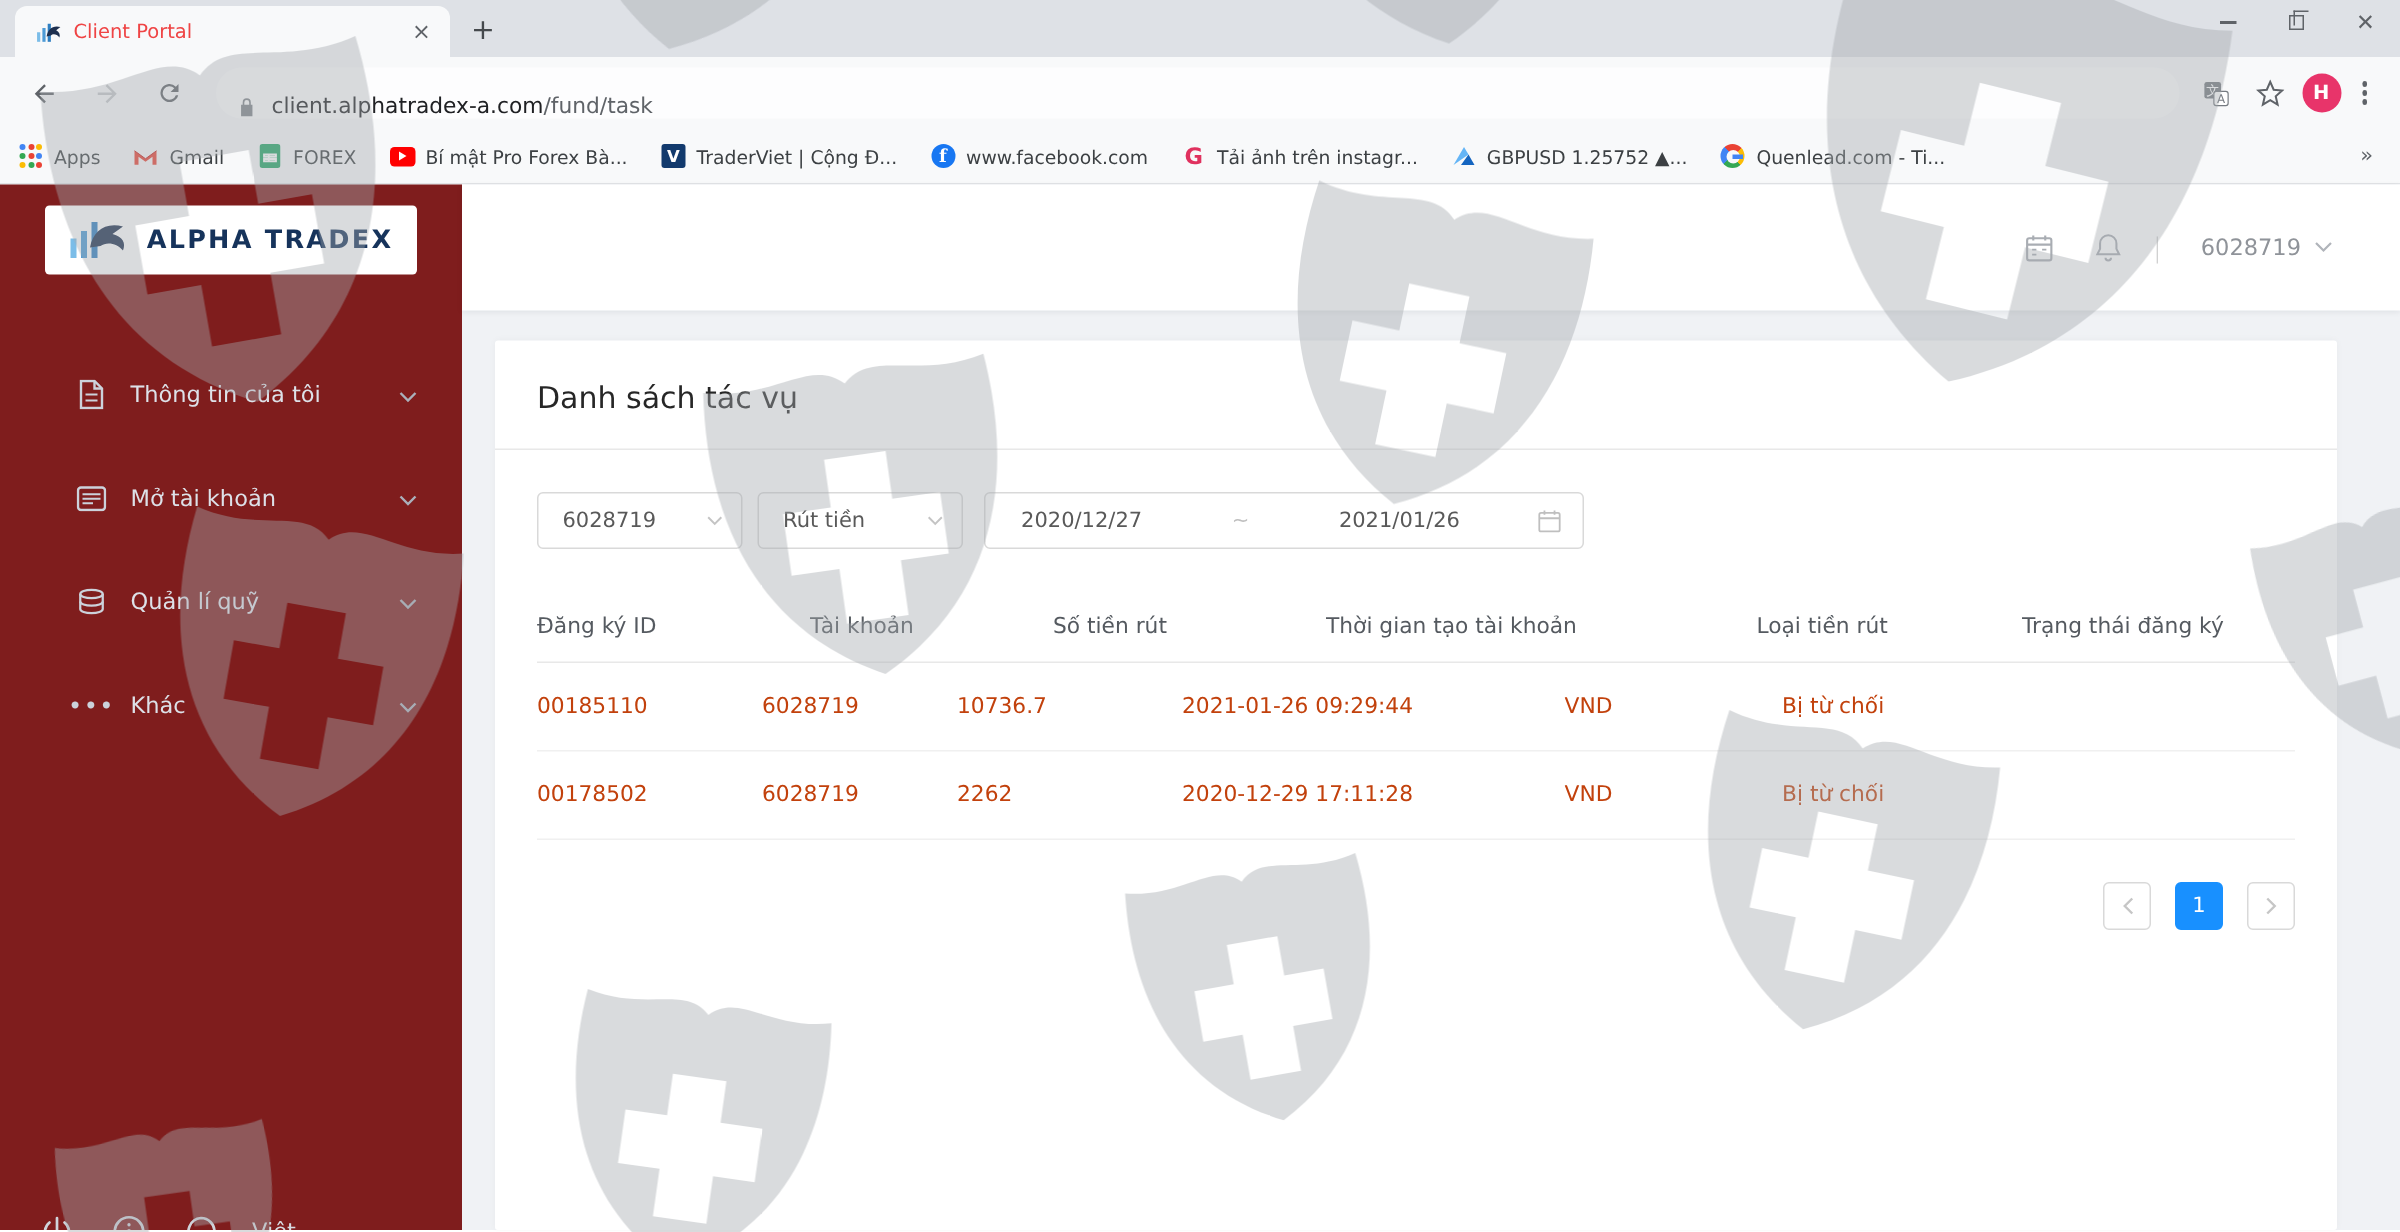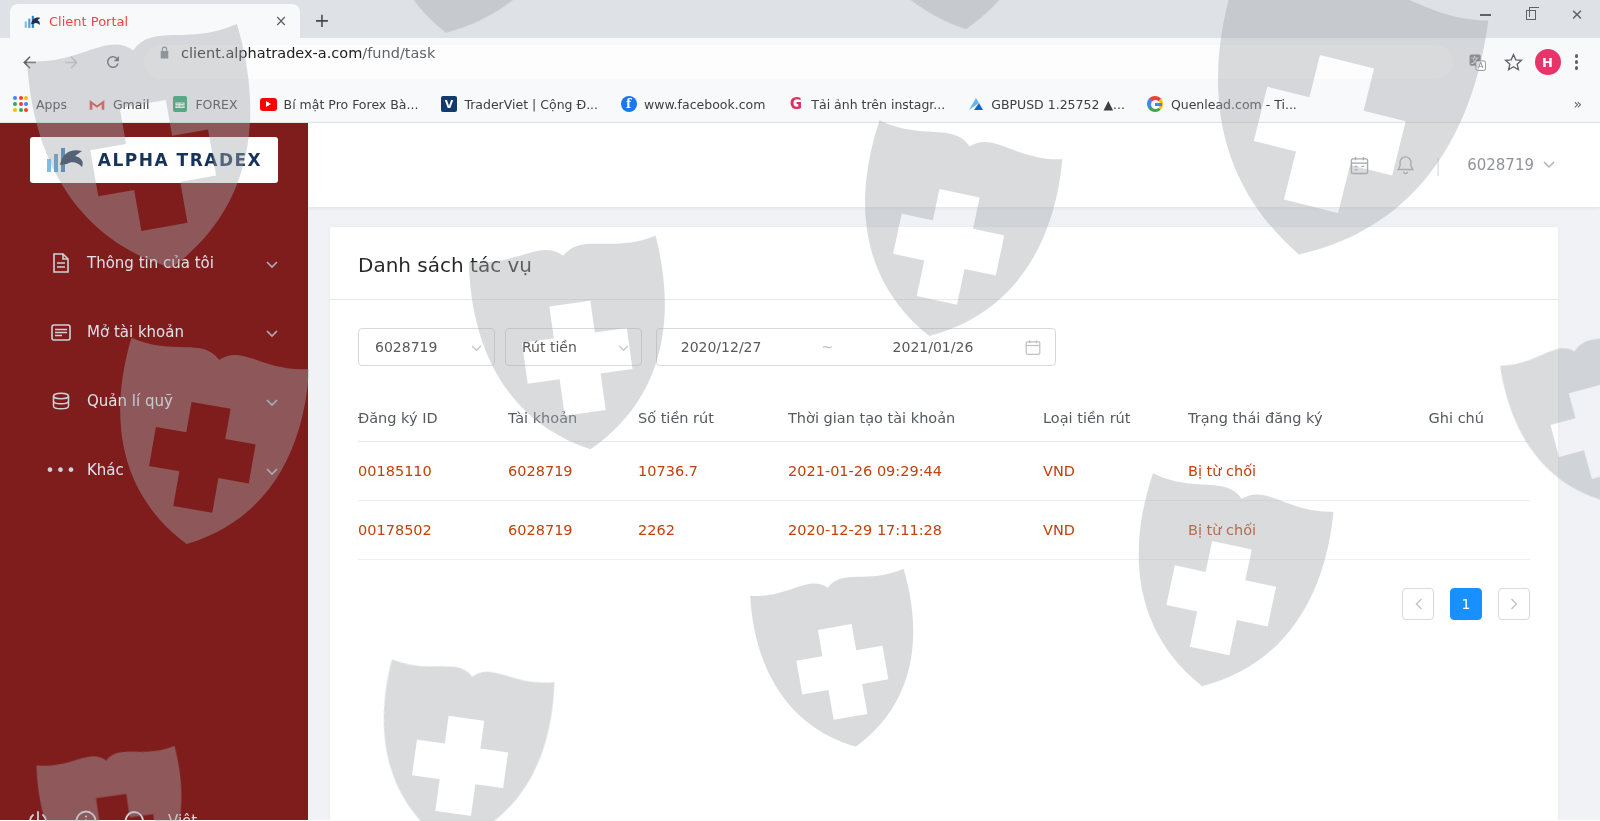--- a/index.html
+++ b/index.html
@@ -16,21 +16,21 @@
   .newtab-btn { width:28px; height:28px; margin:0 0 3px 8px; color:#45494d; font-size:19px; line-height:26px; text-align:center; border-radius:50%; cursor:pointer; }
   .win-controls { position:absolute; right:0; top:0; height:30px; display:flex; }
   .win-btn { width:46px; height:30px; display:flex; align-items:center; justify-content:center; color:#3c4043; cursor:pointer; }
   .restore-glyph { width:10px; height:10px; border:1px solid #5f6368; position:relative; background:#dee1e6; }
   .restore-glyph:before { content:""; position:absolute; left:2px; bottom:2px; width:9px; height:9px; border:1px solid #5f6368; border-right:none; border-bottom:none; background:transparent; }
   .min-glyph { width:11px; height:1.5px; background:#5f6368; }
   .close-glyph { font-size:15px; color:#5f6368; }
 
   .toolbar { height:48px; background:#f8f9fa; display:flex; align-items:center; padding:0 8px; }
   .nav-btn { width:34px; height:34px; display:flex; align-items:center; justify-content:center; border-radius:50%; margin:0 4px; cursor:pointer; }
-  .omnibox { flex:1; height:34px; display:flex; align-items:flex-start; margin:0 10px; background:#fdfdfe; border-radius:17px; padding:0 14px; }
+  .omnibox { flex:1; height:34px; display:flex; align-items:flex-end; margin:0 10px; background:#fdfdfe; border-radius:17px; padding:0 14px; }
   .url { font-size:14.5px; color:#202124; margin-left:10px; }
   .url .path { color:#5f6368; }
   .tb-right { display:flex; align-items:center; gap:6px; padding-right:6px; }
   .tb-icon { width:30px; height:30px; display:flex; align-items:center; justify-content:center; cursor:pointer; }
   .avatar { width:26px; height:26px; border-radius:50%; background:#e8346a; color:#fff; font-size:13px; font-weight:bold;
             display:flex; align-items:center; justify-content:center; cursor:pointer; }
   .kebab { display:flex; flex-direction:column; gap:2.5px; cursor:pointer; padding:4px 8px; }
   .kebab i { width:3.5px; height:3.5px; border-radius:50%; background:#5f6368; }
 
   .bookmarks { height:37px; background:#f8f9fa; border-bottom:1px solid #e2e4e7; display:flex; align-items:center; padding:0 12px; }
@@ -78,21 +78,21 @@
   .card-title { font-size:20px; color:rgba(0,0,0,.85); }
   .filters { display:flex; align-items:center; gap:10px; padding:28px 28px 22px; }
   .select { width:137px; height:38px; border:1px solid #d9d9d9; border-radius:4px; display:flex; align-items:center; padding:0 12px 0 16px; color:#595959; font-size:14px; cursor:pointer; background:#fff; }
   .select .sel-chev { margin-left:auto; }
   .daterange { width:400px; height:38px; border:1px solid #d9d9d9; border-radius:4px; display:flex; align-items:center; padding:0 14px; color:#595959; font-size:14px; cursor:pointer; margin-left:4px; background:#fff;gap:42px; }
   .daterange .d { flex:1; text-align:center; }
   .daterange .sep { color:#bfbfbf; padding:0 8px; }
 
   .table { margin:6px 28px 0; }
   .t-row { display:grid; grid-template-columns:150px 130px 150px 255px 145px 230px 1fr; align-items:center; }
-  .t-head { height:48px; border-bottom:1px solid #e8e8e8; color:#555a60; font-size:14.5px; }
+  .t-head { height:48px; border-bottom:1px solid #e8e8e8; color:#555a60; font-size:14.5px;gap:32px; }
   .t-body-row { height:59px; border-bottom:1px solid #f0f0f0; color:#c2410c; font-size:14.5px; }
   .t-cell { padding-right:10px; overflow:hidden; white-space:nowrap; }
   .t-cell.last { text-align:right; padding-right:46px; }
 
   .pagination { display:flex; justify-content:flex-end; gap:16px; margin:28px 28px 0; }
   .pg-btn { width:32px; height:32px; border:1px solid #d9d9d9; border-radius:4px; background:#fff; display:flex; align-items:center; justify-content:center; color:#bfbfbf; font-size:13px; cursor:pointer; }
   .pg-btn.active { background:#1890ff; border-color:#1890ff; color:#fff; font-size:14px; }
 
   
   #watermarks { position:fixed; inset:0; pointer-events:none; z-index:60; }

